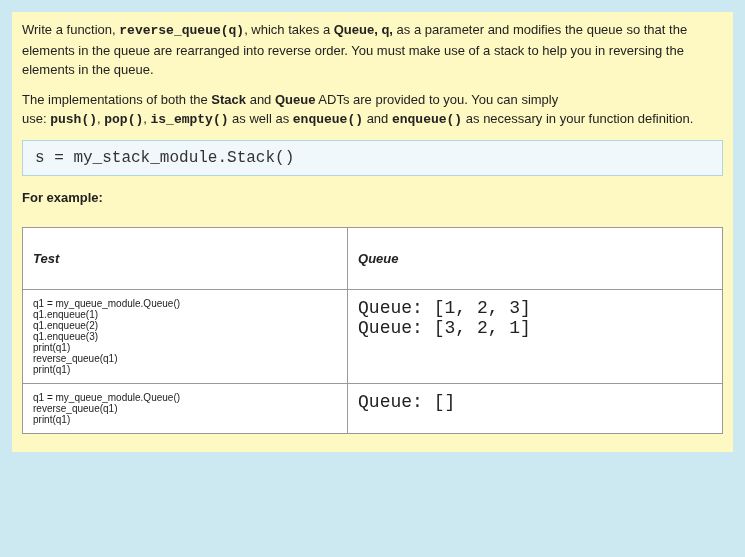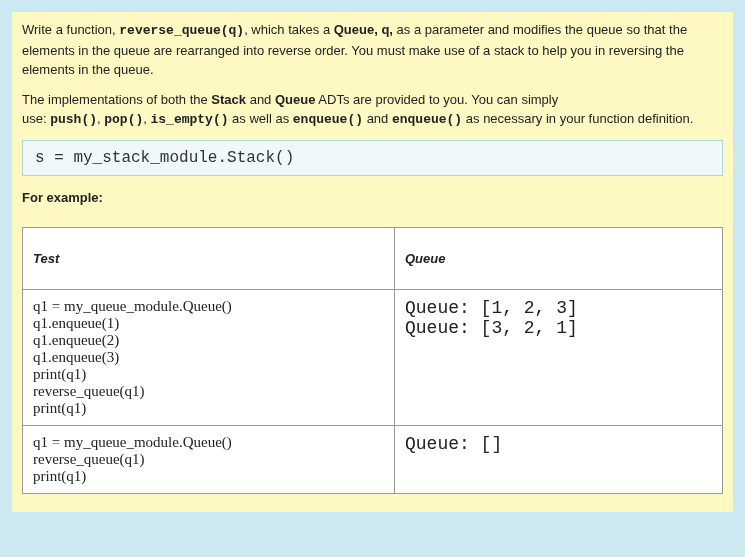--- a/index.html
+++ b/index.html
@@ -46,22 +46,22 @@
       text-align: left;
       font-weight: bold;
       background-color: #fff;
       font-size: 13px;
       font-style: italic;
     }
     table.example-table td {
       border: 1px solid #999;
       padding: 8px 10px;
       vertical-align: top;
-      font-family: Liberation Serif, serif;
-      font-size: 15px;
+      font-family: Liberation Sans, sans-serif;
+      font-size: 10px;
     }
     table.example-table td.result-cell {
       font-family: 'Courier New', Courier, monospace;
       font-size: 18px;
       vertical-align: top;
     }
     .inline-code {
       font-family: 'Courier New', Courier, monospace;
       font-weight: bold;
     }

